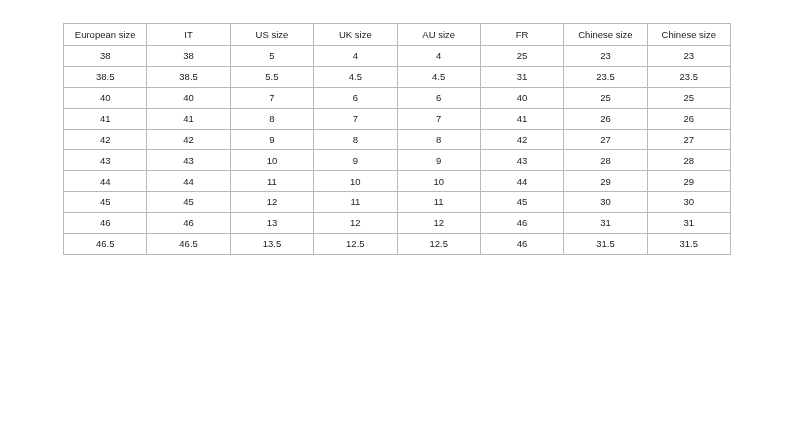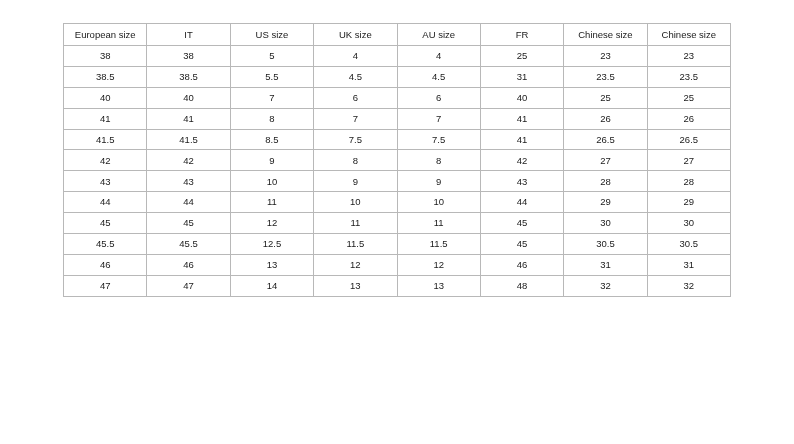--- a/index.html
+++ b/index.html
@@ -94,30 +94,20 @@
           <td>41</td>
           <td>41</td>
           <td>8</td>
           <td>7</td>
           <td>7</td>
           <td>41</td>
           <td>26</td>
           <td>26</td>
         </tr>
         <tr>
-          <td>41.5</td>
-          <td>41.5</td>
-          <td>8.5</td>
-          <td>7.5</td>
-          <td>7.5</td>
-          <td>41</td>
-          <td>26.5</td>
-          <td>26.5</td>
-        </tr>
-        <tr>
           <td>42</td>
           <td>42</td>
           <td>9</td>
           <td>8</td>
           <td>8</td>
           <td>42</td>
           <td>27</td>
           <td>27</td>
         </tr>
         <tr>
@@ -144,44 +134,34 @@
           <td>45</td>
           <td>45</td>
           <td>12</td>
           <td>11</td>
           <td>11</td>
           <td>45</td>
           <td>30</td>
           <td>30</td>
         </tr>
         <tr>
-          <td>45.5</td>
-          <td>45.5</td>
-          <td>12.5</td>
-          <td>11.5</td>
-          <td>11.5</td>
-          <td>45</td>
-          <td>30.5</td>
-          <td>30.5</td>
-        </tr>
-        <tr>
           <td>46</td>
           <td>46</td>
           <td>13</td>
           <td>12</td>
           <td>12</td>
           <td>46</td>
           <td>31</td>
           <td>31</td>
         </tr>
         <tr>
-          <td>47</td>
-          <td>47</td>
-          <td>14</td>
-          <td>13</td>
-          <td>13</td>
-          <td>48</td>
-          <td>32</td>
-          <td>32</td>
+          <td>46.5</td>
+          <td>46.5</td>
+          <td>13.5</td>
+          <td>12.5</td>
+          <td>12.5</td>
+          <td>46</td>
+          <td>31.5</td>
+          <td>31.5</td>
         </tr>
       </tbody>
   </table>
 </div>
 
 </body></html>

